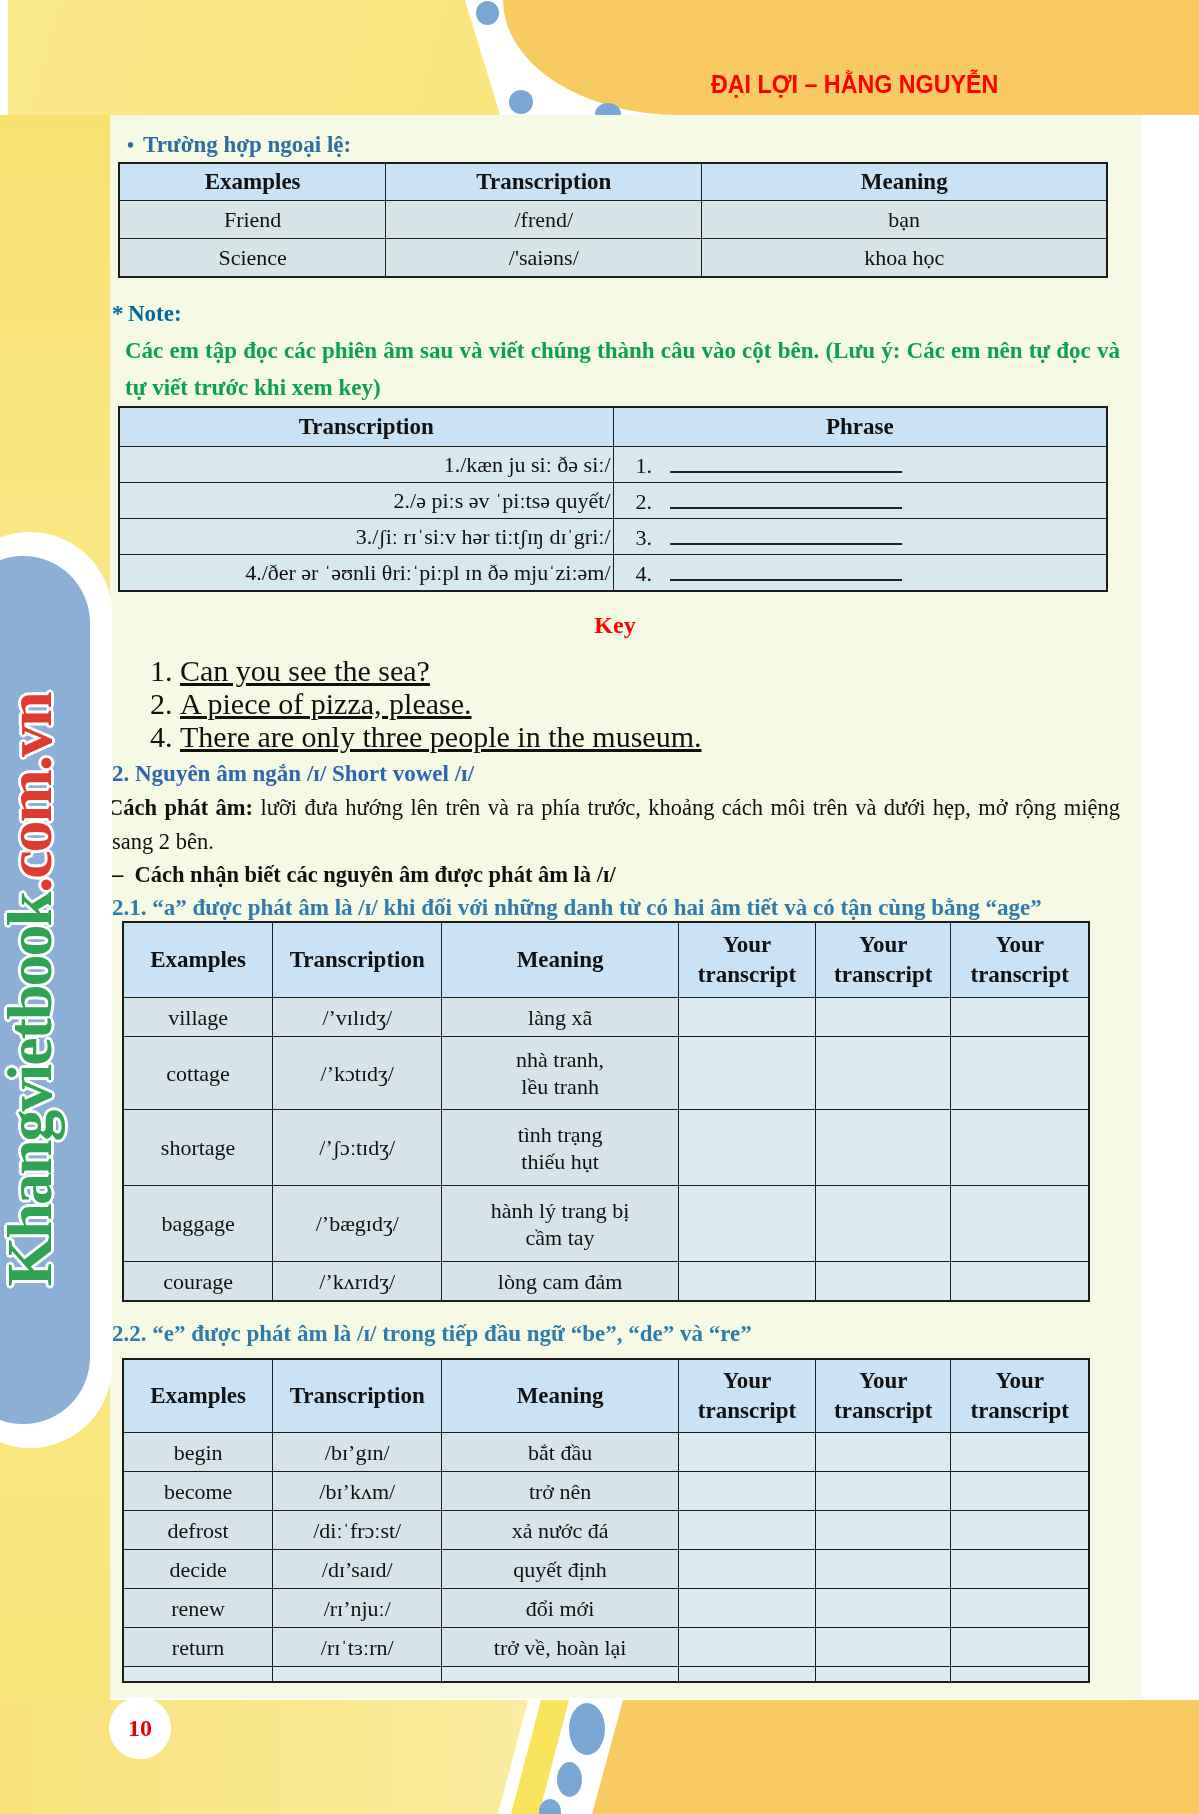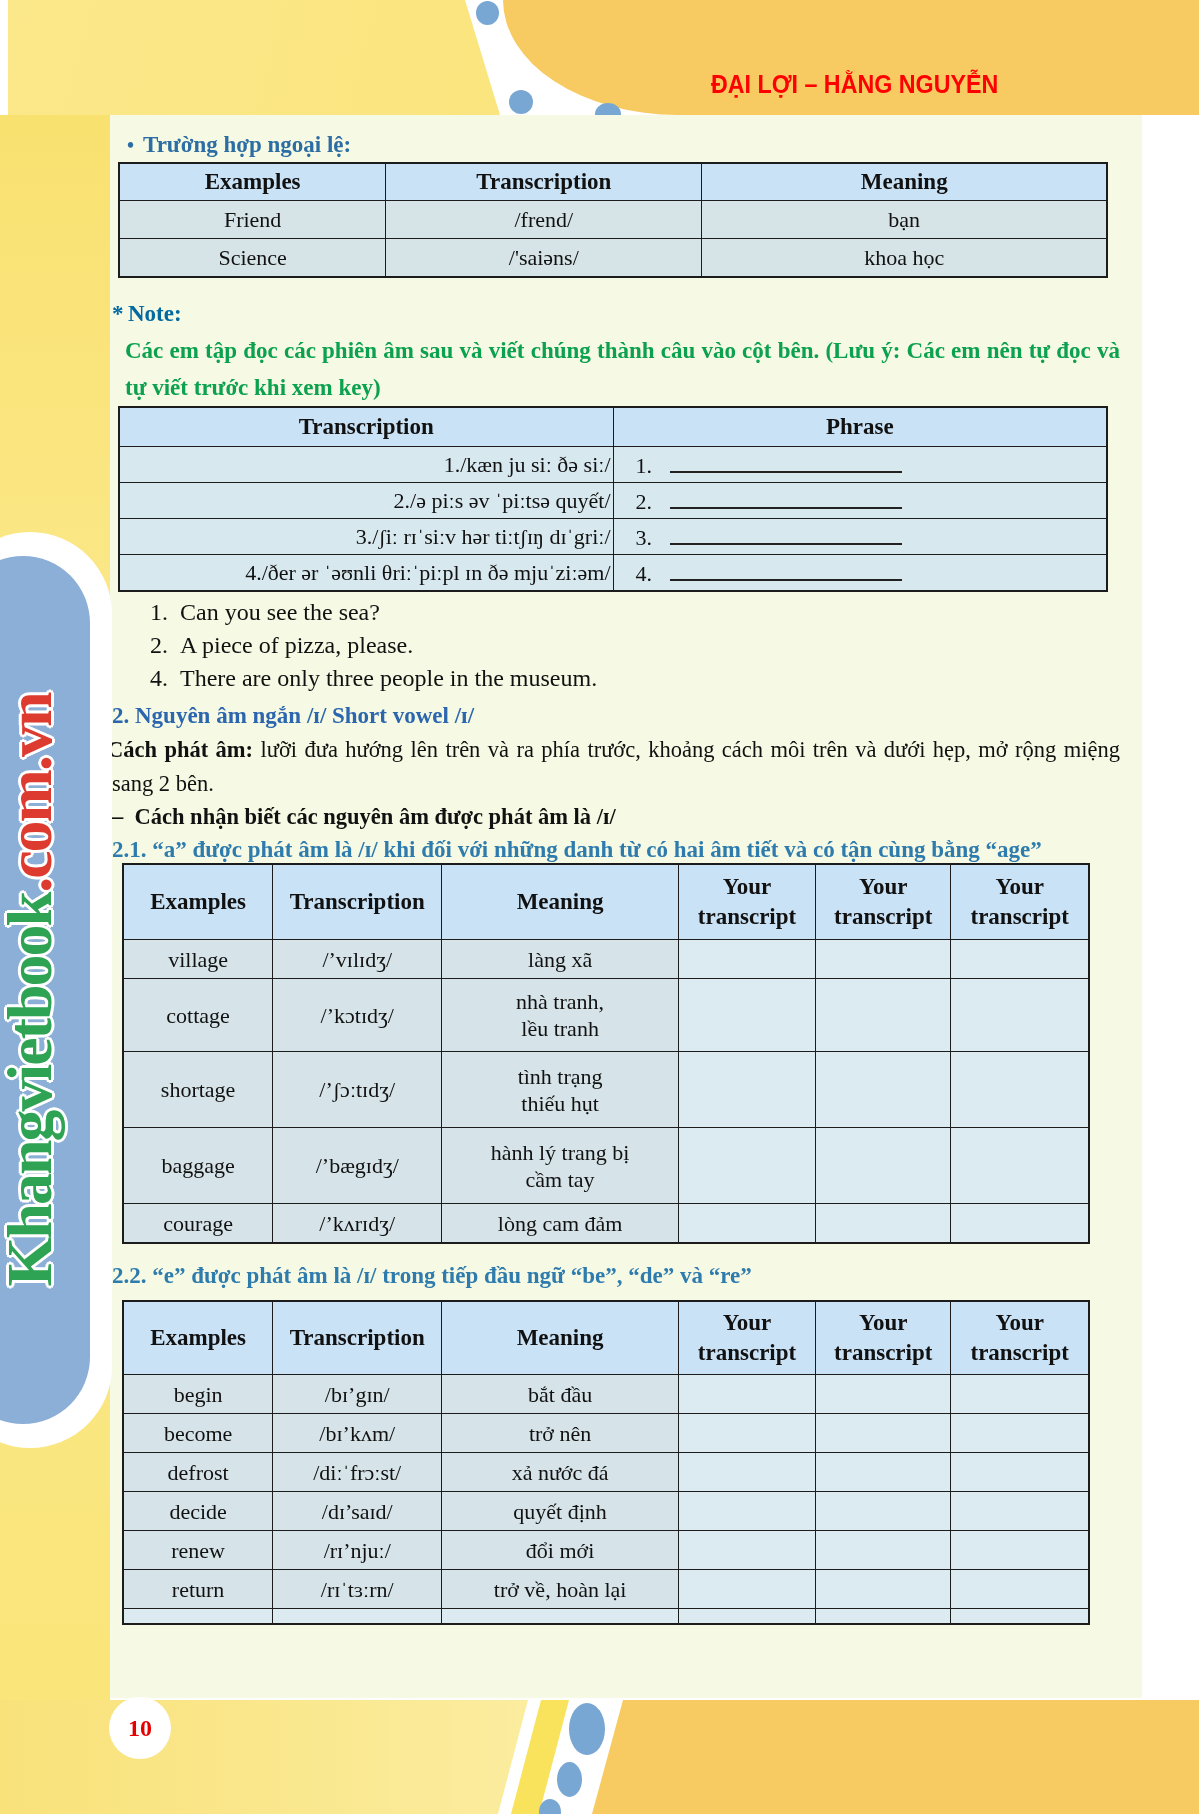--- a/index.html
+++ b/index.html
@@ -73,21 +73,21 @@
   .t-pr{width:990px;margin:0 0 0 8px;}
   .t-pr th{height:38px;}
   .t-pr td{background:#d8e8ef;height:35px;}
   .ipa-cell{text-align:right;padding-left:12px;}
   .ipa-cell .num{display:inline-block;width:34px;}
   .phrase-cell{text-align:left;padding-left:22px;}
   .phrase-cell .num{display:inline-block;width:26px;}
   .write-line{display:inline-block;width:232px;height:20px;border-bottom:2px solid #222;margin-left:8px;}
 
   .key-label{margin-top:20px;line-height:26px;text-align:center;color:#ff0000;font-weight:bold;font-size:24px;}
-  .key-list{margin:4px 0 0 40px;padding:0;list-style:none;font-size:24px;}
+  .key-list{margin:16px 0 0 40px;padding:0;list-style:none;font-size:30px;text-decoration:underline;}
   .key-list li{line-height:33px;}
   .kno{display:inline-block;width:30px;}
 
   .note-line{margin:22px 0 0 2px;line-height:28px;font-size:23px;font-weight:bold;color:#0369a1;}
   .note-line .star{display:inline-block;width:16px;}
   .green-note{margin:4px 0 0 15px;line-height:37px;font-size:23px;font-weight:bold;color:#0ba14e;
         text-align:justify;}
 
   .h2head{margin:6px 0 0 2px;line-height:30px;font-size:23px;font-weight:bold;color:#2b66ae;}
   .para{font-size:22.5px;}
@@ -194,20 +194,21 @@
             <td class="ipa-cell"><span class="num">3.</span><span>/ʃiː rɪˈsiːv hər tiːtʃɪŋ dɪˈgriː/</span></td>
             <td class="phrase-cell"><span class="num">3.</span><span class="write-line"></span></td>
           </tr>
           <tr>
             <td class="ipa-cell"><span class="num">4.</span><span>/ðer ər ˈəʊnli θriːˈpiːpl ɪn ðə mjuˈziːəm/</span></td>
             <td class="phrase-cell"><span class="num">4.</span><span class="write-line"></span></td>
           </tr>
         </tbody>
       </table>
 
+    <div class="key-label">Key</div>
 
     <ol class="key-list">
         <li><span class="kno">1.</span><span>Can you see the sea?</span></li>
         <li><span class="kno">2.</span><span>A piece of pizza, please.</span></li>
         <li><span class="kno">4.</span><span>There are only three people in the museum.</span></li>
       </ol>
 
     <div class="h2head">2. Nguyên âm ngắn /ɪ/ Short vowel /ɪ/</div>
 
     <p class="para dash-item"><span>–</span>&nbsp;&nbsp;<b>Cách phát âm:</b> <span>lưỡi đưa hướng lên trên và ra phía trước, khoảng cách môi trên và dưới hẹp, mở rộng miệng sang 2 bên.</span></p>

